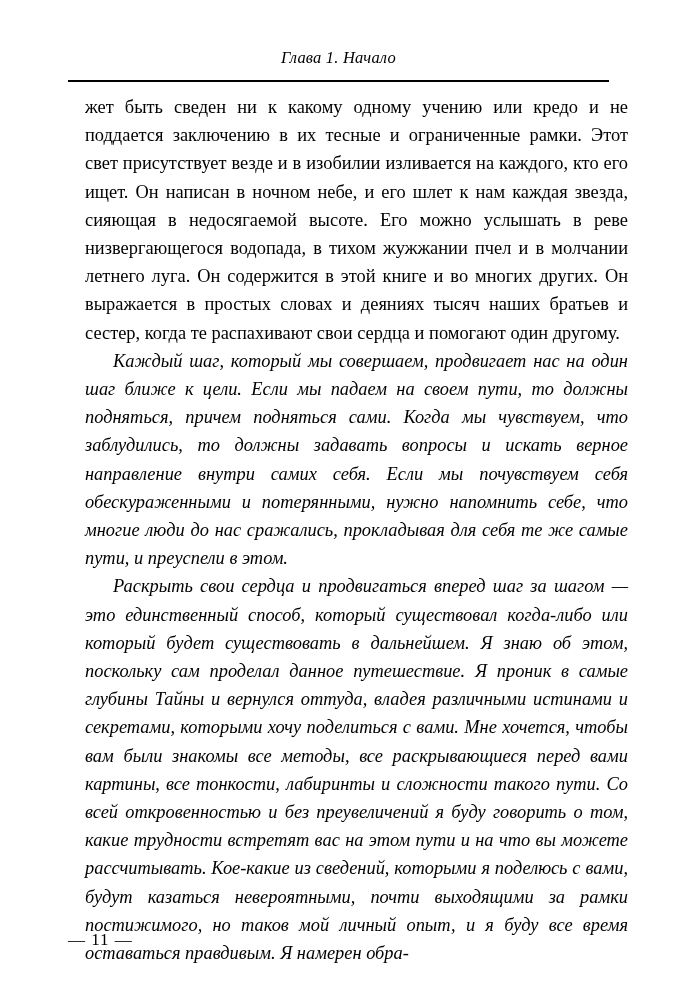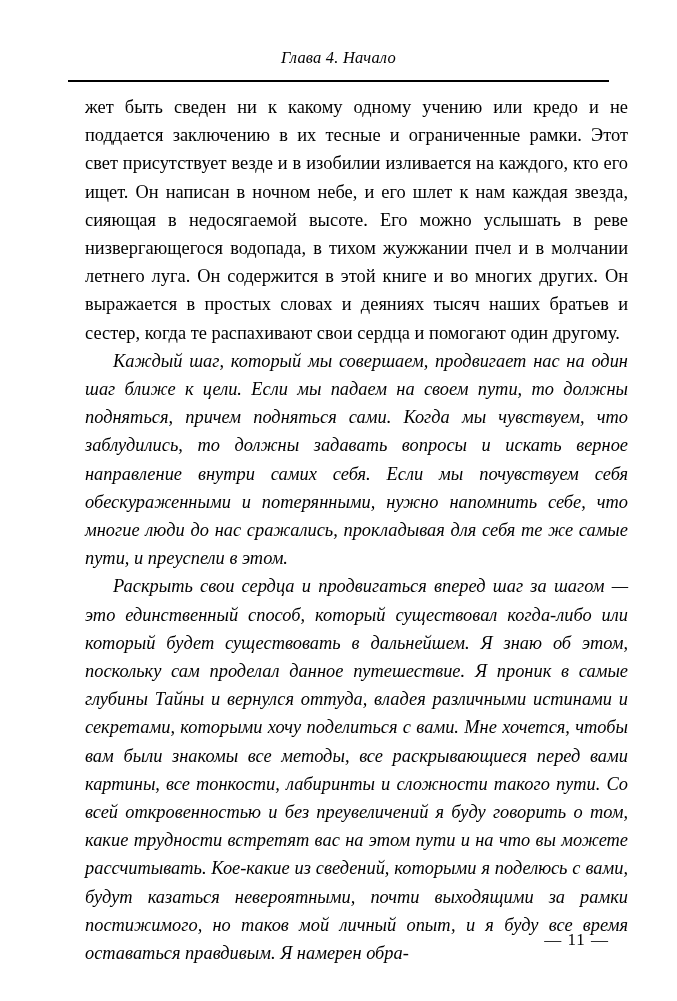--- a/index.html
+++ b/index.html
@@ -58,31 +58,31 @@
   }
   .body-text p.indent {
     text-indent: 28px;
     font-style: italic;
   }
   .folio {
     position: absolute;
     top: 930px;
     left: 68px;
     width: 541px;
-    text-align: right;
+    text-align: left;
     font-size: 17px;
     letter-spacing: 1px;
   }
 </style>
 </head>
 <body>
 
 <div class="page">
 
-  <div class="header">Глава 4. Начало</div>
+  <div class="header">Глава 1. Начало</div>
 
   <div class="header-rule"></div>
 
   <div class="body-text">
     <p>жет быть сведен ни к какому одному учению или кредо и не поддается заключению в их тесные и ограниченные рамки. Этот свет присутствует везде и в изобилии изливается на каждого, кто его ищет. Он написан в ночном небе, и его шлет к нам каждая звезда, сияющая в недосягаемой высоте. Его можно услышать в реве низвергающегося водопада, в тихом жужжании пчел и в молчании летнего луга. Он содержится в этой книге и во многих других. Он выражается в простых словах и деяниях тысяч наших братьев и сестер, когда те распахивают свои сердца и помогают один другому.</p>
     <p class="indent">Каждый шаг, который мы совершаем, продвигает нас на один шаг ближе к цели. Если мы падаем на своем пути, то должны подняться, причем подняться сами. Когда мы чувствуем, что заблудились, то должны задавать вопросы и искать верное направление внутри самих себя. Если мы почувствуем себя обескураженными и потерянными, нужно напомнить себе, что многие люди до нас сражались, прокладывая для себя те же самые пути, и преуспели в этом.</p>
     <p class="indent">Раскрыть свои сердца и продвигаться вперед шаг за шагом — это единственный способ, который существовал когда-либо или который будет существовать в дальнейшем. Я знаю об этом, поскольку сам проделал данное путешествие. Я проник в самые глубины Тайны и вернулся оттуда, владея различными истинами и секретами, которыми хочу поделиться с вами. Мне хочется, чтобы вам были знакомы все методы, все раскрывающиеся перед вами картины, все тонкости, лабиринты и сложности такого пути. Со всей откровенностью и без преувеличений я буду говорить о том, какие трудности встретят вас на этом пути и на что вы можете рассчитывать. Кое-какие из сведений, которыми я поделюсь с вами, будут казаться невероятными, почти выходящими за рамки постижимого, но таков мой личный опыт, и я буду все время оставаться правдивым. Я намерен обра-</p>
   </div>
 
   <div class="folio">— 11 —</div>

